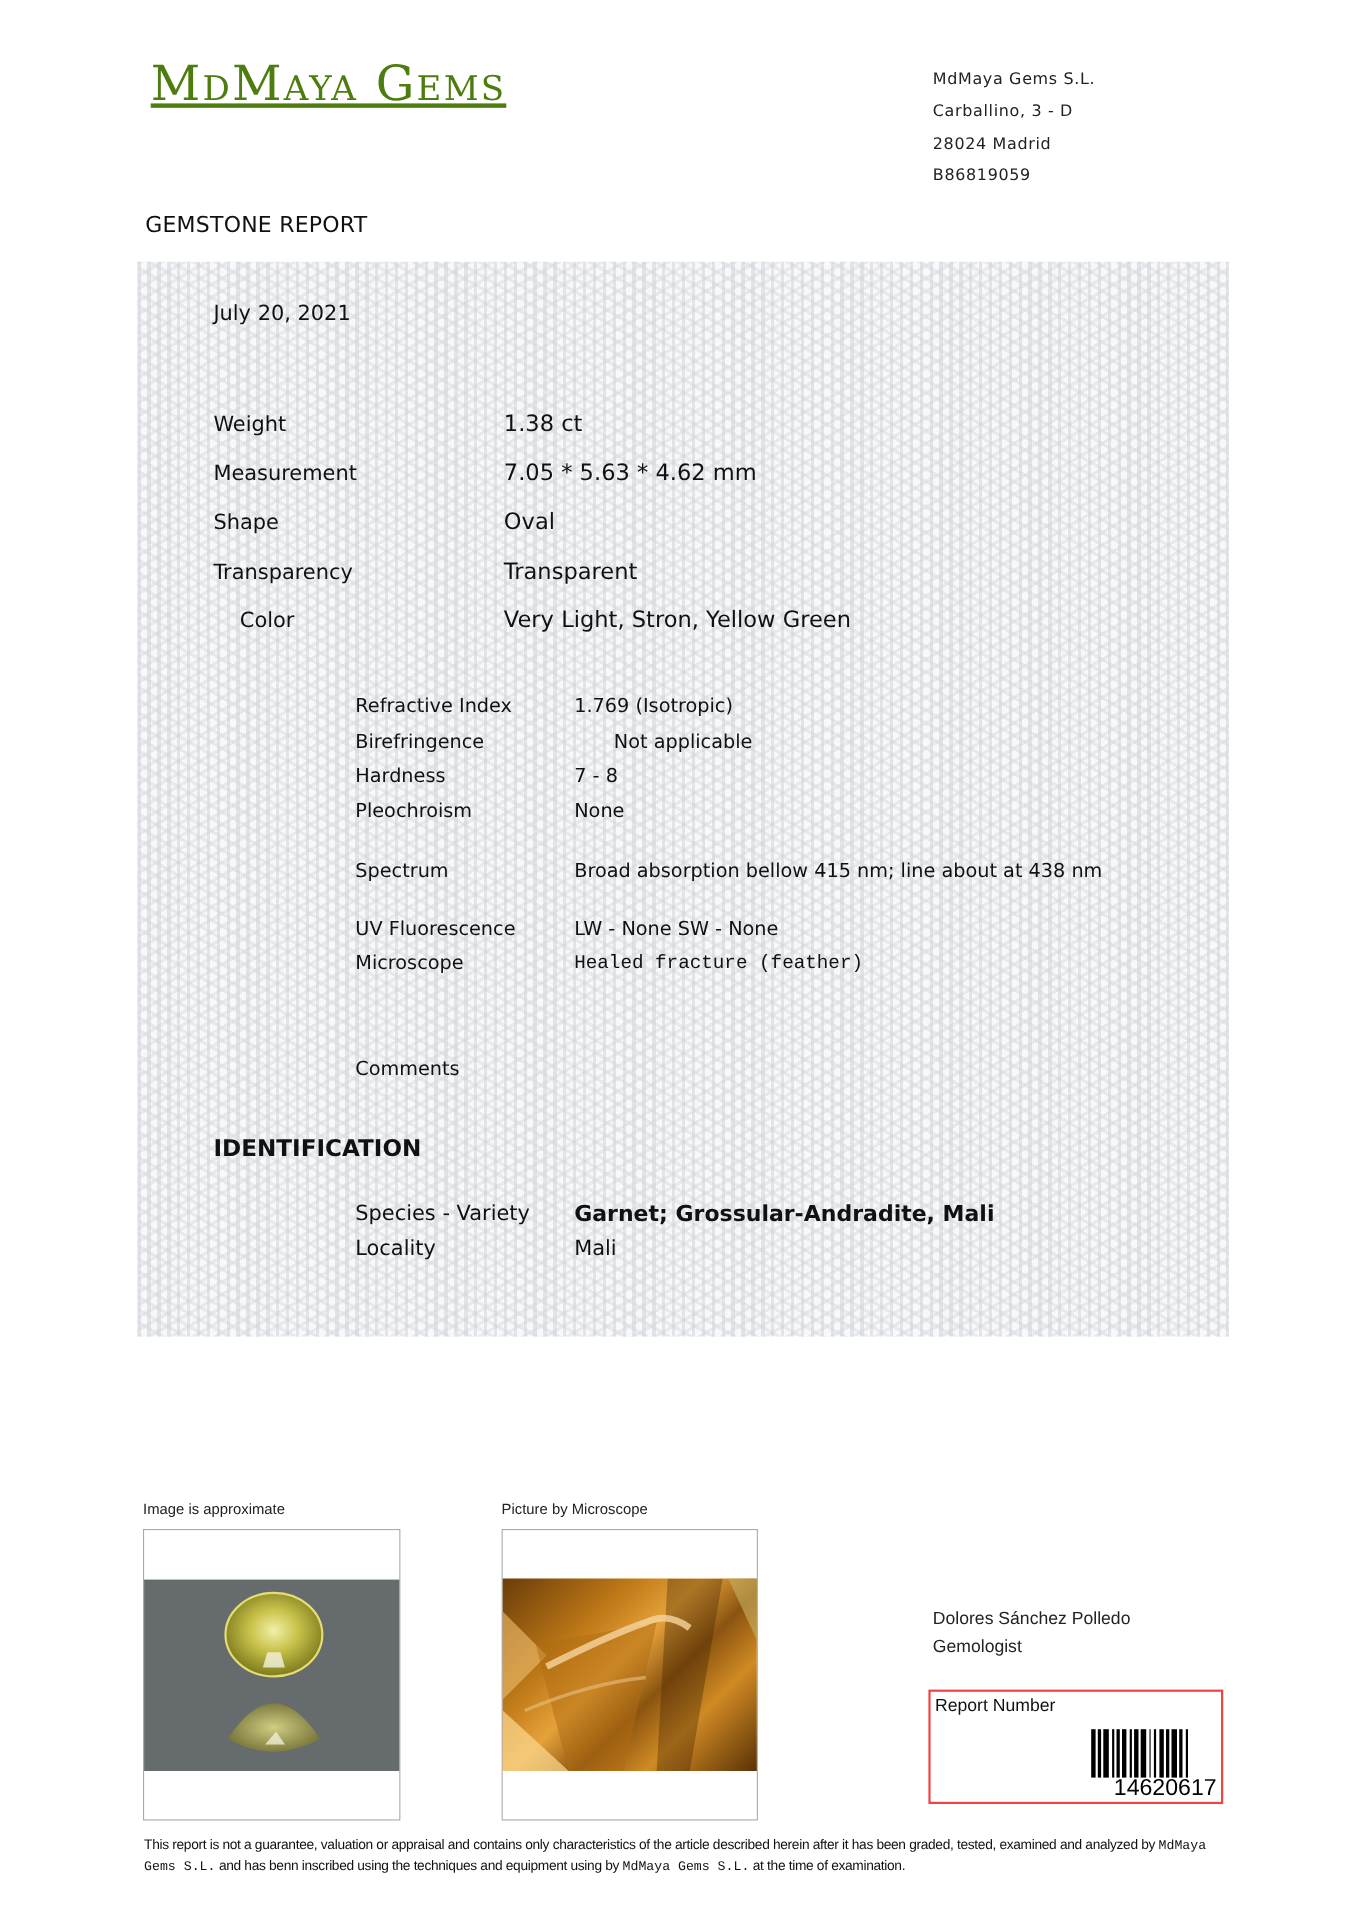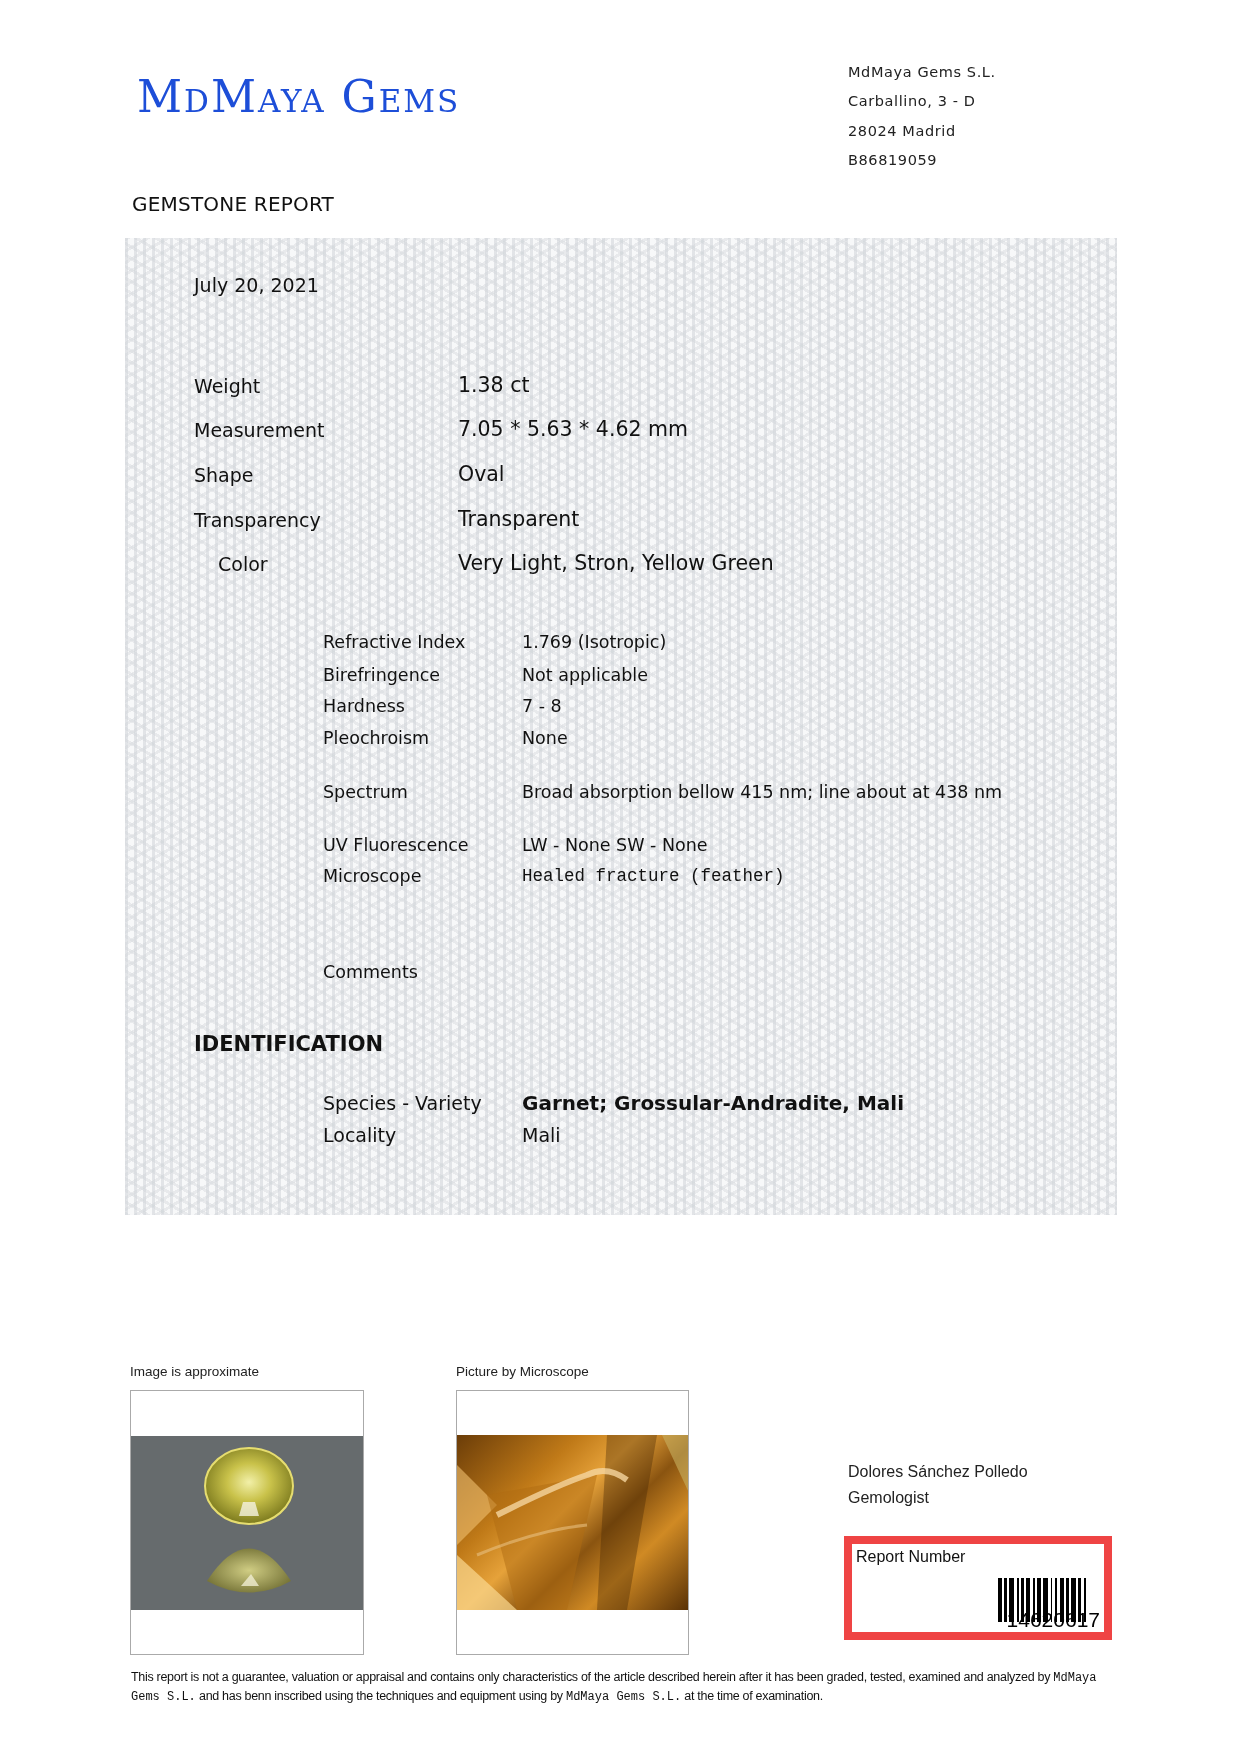--- a/index.html
+++ b/index.html
@@ -1,21 +1,21 @@
 <!DOCTYPE html>
 <html><head>
 <meta charset="utf-8">
 <style>
   html, body { margin: 0; padding: 0; background: #ffffff; }
   body { width: 1240px; height: 1754px; position: relative; overflow: hidden;
          font-family: "Liberation Sans", sans-serif; color: #111; }
   .abs { position: absolute; white-space: nowrap; }
 
-  .logo { left: 137px; top: 70px; font-family: "DejaVu Serif", serif; color: #1d4ed8;
-          font-size: 44px; letter-spacing: 2px; font-variant: small-caps; line-height: 54px; }
+  .logo { left: 137px; top: 50px; font-family: "DejaVu Serif", serif; color: #4d7c0f;
+          font-size: 44px; letter-spacing: 2px; font-variant: small-caps; line-height: 54px; text-decoration: underline; }
   .addr { left: 848px; font-family: "DejaVu Sans", sans-serif; font-size: 14.5px; color: #222; letter-spacing: 0.6px; }
   .title { left: 132px; top: 192px; font-family: "DejaVu Sans", sans-serif; font-size: 20px; color: #111; letter-spacing: 0.2px; }
 
   .pattern { position: absolute; left: 125px; top: 238px; width: 992px; height: 977px;
     background-color: #f6f7f8;
     background-image:
       repeating-linear-gradient(90deg, rgba(200,205,210,0.55) 0 3px, transparent 3px 9px),
       repeating-linear-gradient(30deg, rgba(210,214,218,0.5) 0 3px, transparent 3px 10px),
       repeating-linear-gradient(150deg, rgba(210,214,218,0.5) 0 3px, transparent 3px 10px);
     opacity: 0.85; }
@@ -27,21 +27,21 @@
   .val2 { left: 522px; font-size: 17.5px; }
   .bold { font-weight: bold; }
   .ident { left: 194px; font-size: 21px; font-weight: bold; }
 
   .caption { font-family: "Liberation Sans", sans-serif; font-size: 13.5px; color: #222; }
   .photo { position: absolute; background: #fff; border: 1px solid #aaa; box-sizing: border-box; }
   .band { position: absolute; left: 0; right: 0; }
 
   .sig { left: 848px; font-family: "Liberation Sans", sans-serif; font-size: 16px; color: #222; }
   .report { position: absolute; left: 844px; top: 1536px; width: 268px; height: 104px;
-            border: 8px solid #ef4444; box-sizing: border-box; }
+            border: 2px solid #ef4444; box-sizing: border-box; }
   .report-label { position: absolute; left: 4px; top: 4px; font-family: "Liberation Sans", sans-serif; font-size: 16px; color: #111; }
   .barcode { position: absolute; left: 146px; top: 34px; display: flex; height: 44px; align-items: stretch; }
   .barcode span { display: block; height: 100%; background: #000; }
   .barcode i { display: block; height: 100%; }
   .report-number { position: absolute; right: 4px; bottom: 0px; font-family: "Liberation Sans", sans-serif; font-size: 21px; color: #000; line-height: 24px; }
 
   .footer { position: absolute; left: 131px; top: 1668px; width: 985px;
             font-family: "Liberation Sans", sans-serif; font-size: 12.5px; line-height: 18px; color: #111; letter-spacing: -0.3px; }
   .footer .mono { font-family: "Liberation Mono", monospace; font-size: 12px; letter-spacing: 0; }
 </style>
@@ -78,21 +78,21 @@
 
   <div class="abs c lbl1" style="top:553px;margin-left:24px;">Color</div>
   <div class="abs c val1" style="top:551px;">Very Light, Stron, Yellow Green</div>
 </div>
 
 <div>
   <div class="abs c lbl2" style="top:632px;">Refractive Index</div>
   <div class="abs c val2" style="top:632px;">1.769 (Isotropic)</div>
 
   <div class="abs c lbl2" style="top:665px;">Birefringence</div>
-  <div class="abs c val2" style="top:665px;">Not applicable</div>
+  <div class="abs c val2" style="top:665px;padding-left:36px;">Not applicable</div>
 
   <div class="abs c lbl2" style="top:696px;">Hardness</div>
   <div class="abs c val2" style="top:696px;">7 - 8</div>
 
   <div class="abs c lbl2" style="top:728px;">Pleochroism</div>
   <div class="abs c val2" style="top:728px;">None</div>
 
   <div class="abs c lbl2" style="top:782px;">Spectrum</div>
   <div class="abs c val2" style="top:782px;">Broad absorption bellow 415 nm; line about at 438 nm</div>
 

